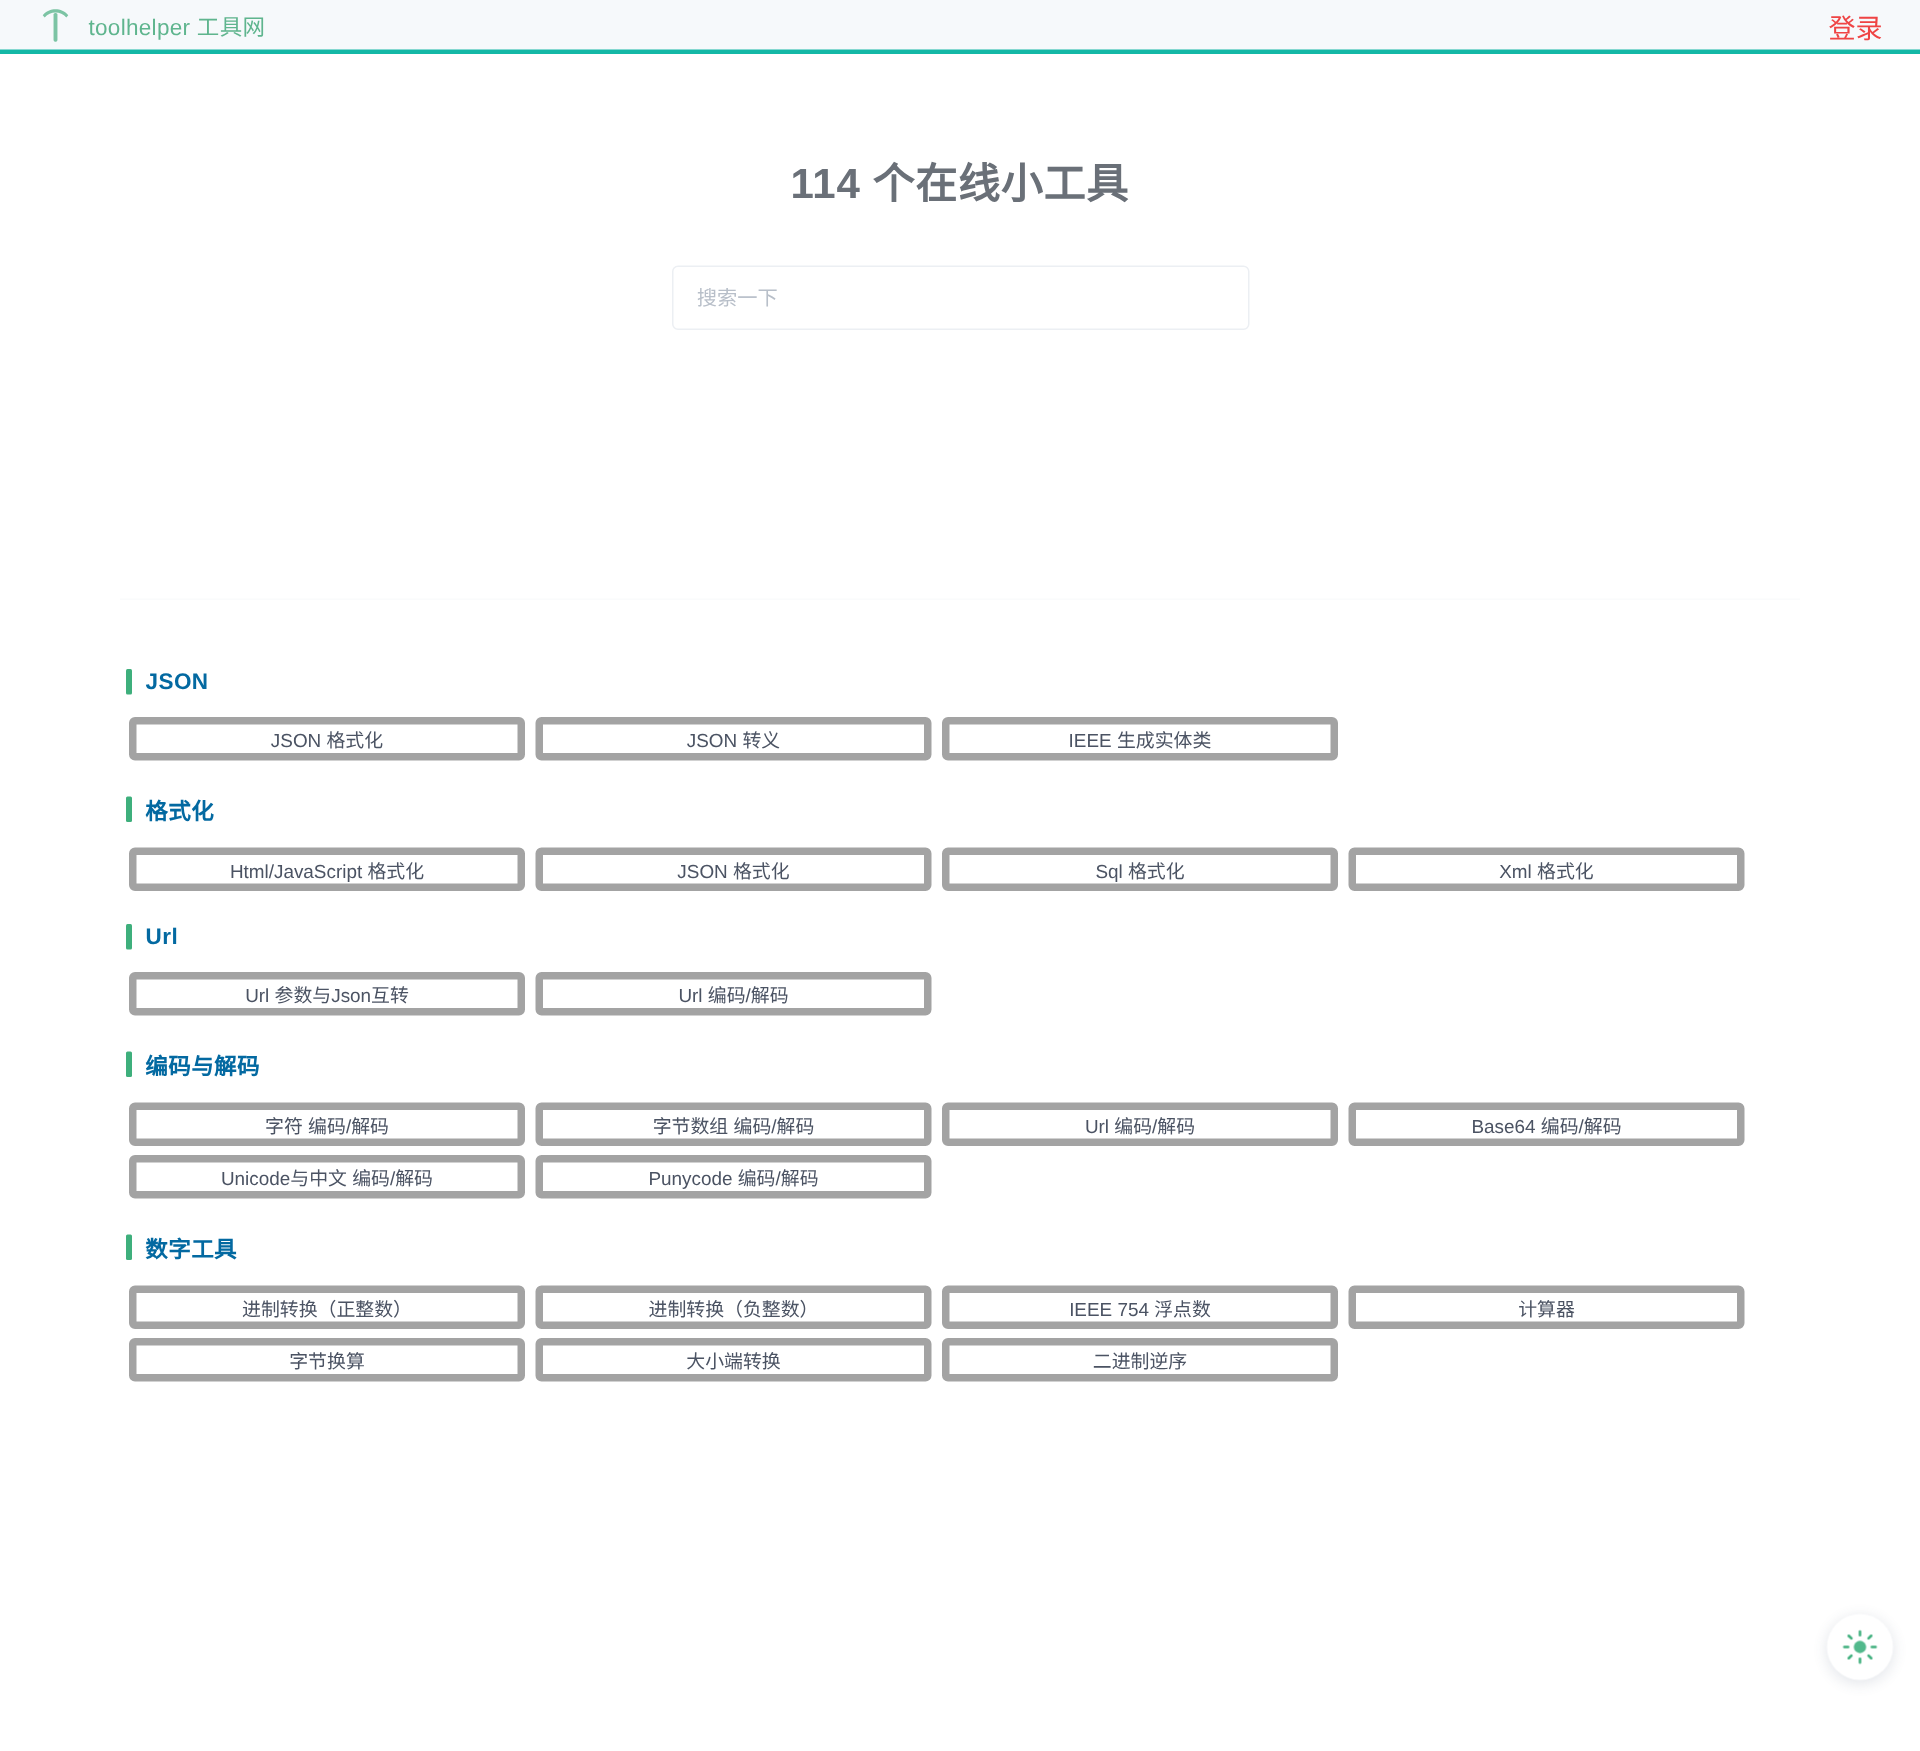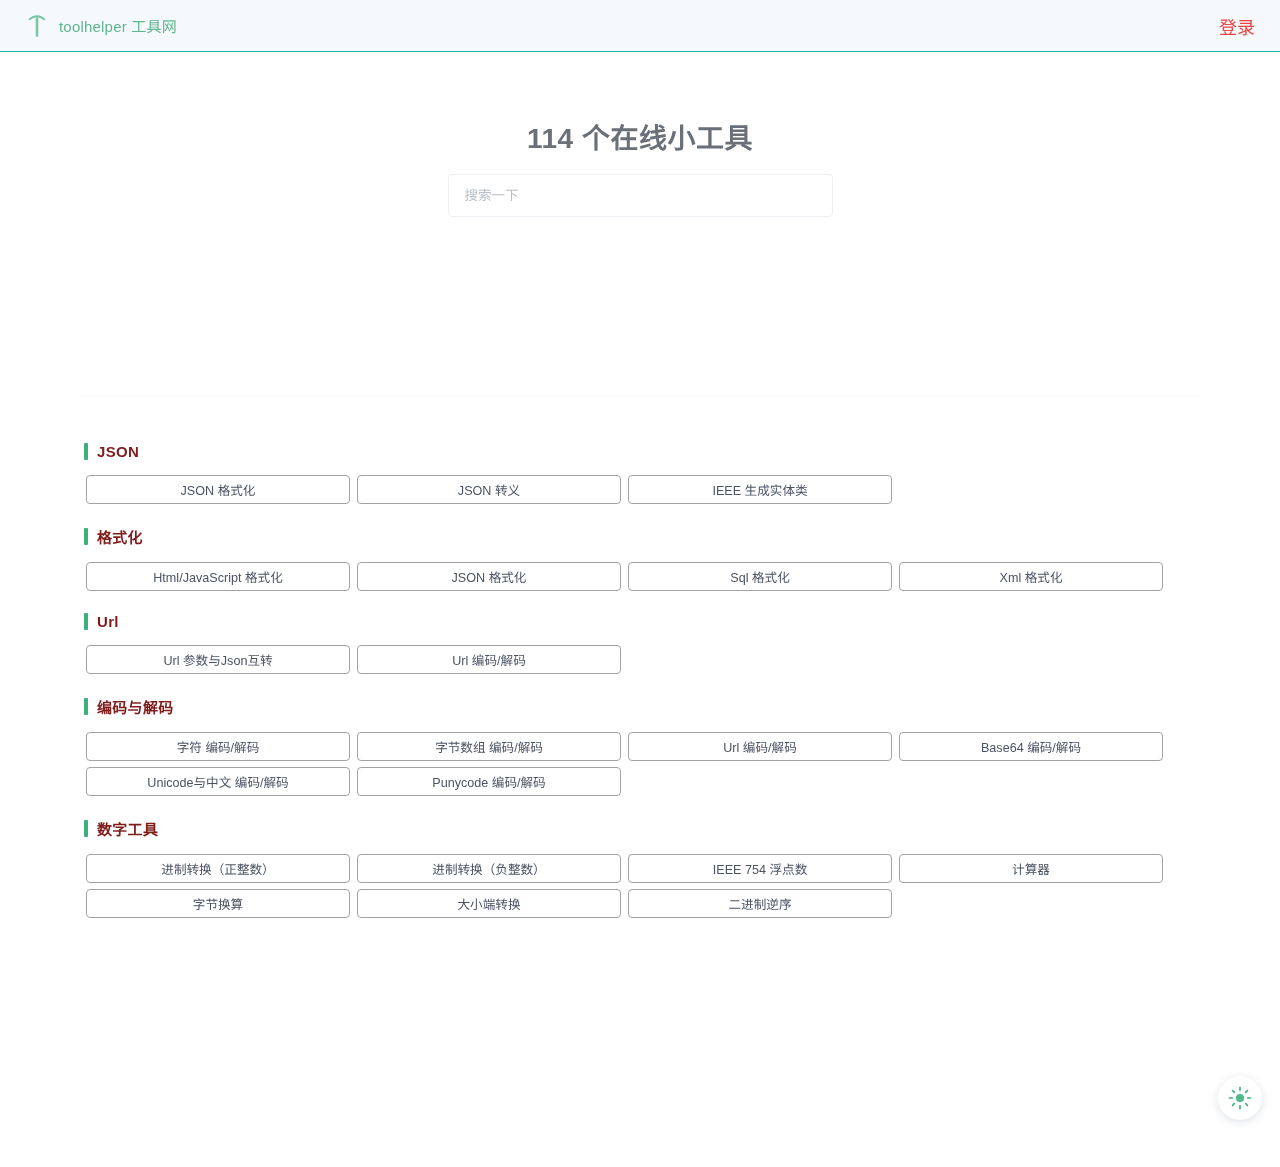--- a/index.html
+++ b/index.html
@@ -11,24 +11,24 @@
     height: 1167px;
     overflow: hidden;
     background: #ffffff;
     font-family: "Liberation Sans", "DejaVu Sans", sans-serif;
     -webkit-font-smoothing: antialiased;
   }
 
   
   .navbar {
     position: relative;
-    height: 52px;
+    height: 36px;
     width: 1280px;
     background: #f6f9fb;
-    border-bottom: 1px solid #14b8a6;
+    border-bottom: 3px solid #14b8a6;
     display: flex;
     align-items: center;
     padding: 0 25px;
   }
   .brand {
     display: flex;
     align-items: center;
     gap: 10px;
     text-decoration: none;
     cursor: pointer;
@@ -66,21 +66,21 @@
     text-align: center;
   }
   .hero-title {
     margin: 0;
     font-size: 28px;
     font-weight: bold;
     color: #6a7078;
     letter-spacing: .5px;
   }
   .search-wrap {
-    margin: 18px auto 0;
+    margin: 37px auto 0;
     width: 385px;
   }
   .search-input {
     width: 385px;
     height: 43px;
     border: 1px solid #eceff3;
     border-radius: 4px;
     background: #fff;
     padding: 0 16px;
     font-size: 13.5px;
@@ -115,32 +115,32 @@
   .section-bar {
     width: 4px;
     height: 17px;
     background: #3eaf7c;
     border-radius: 1px;
     flex: none;
   }
   .section-title {
     font-size: 15px;
     font-weight: bold;
-    color: #7f1d1d;
+    color: #0369a1;
     letter-spacing: .3px;
   }
   .tool-grid {
     display: grid;
     grid-template-columns: repeat(4, 264px);
     gap: 6px 7px;
     margin-left: 6px;
   }
   .tool-btn {
     height: 29px;
-    border: 1px solid #a3a3a3;
+    border: 5px solid #a3a3a3;
     border-radius: 4px;
     background: #fff;
     color: #4b5363;
     font-size: 12.6px;
     font-family: "Liberation Sans", "DejaVu Sans", sans-serif;
     display: flex;
     align-items: center;
     justify-content: center;
     cursor: pointer;
     text-align: center;

